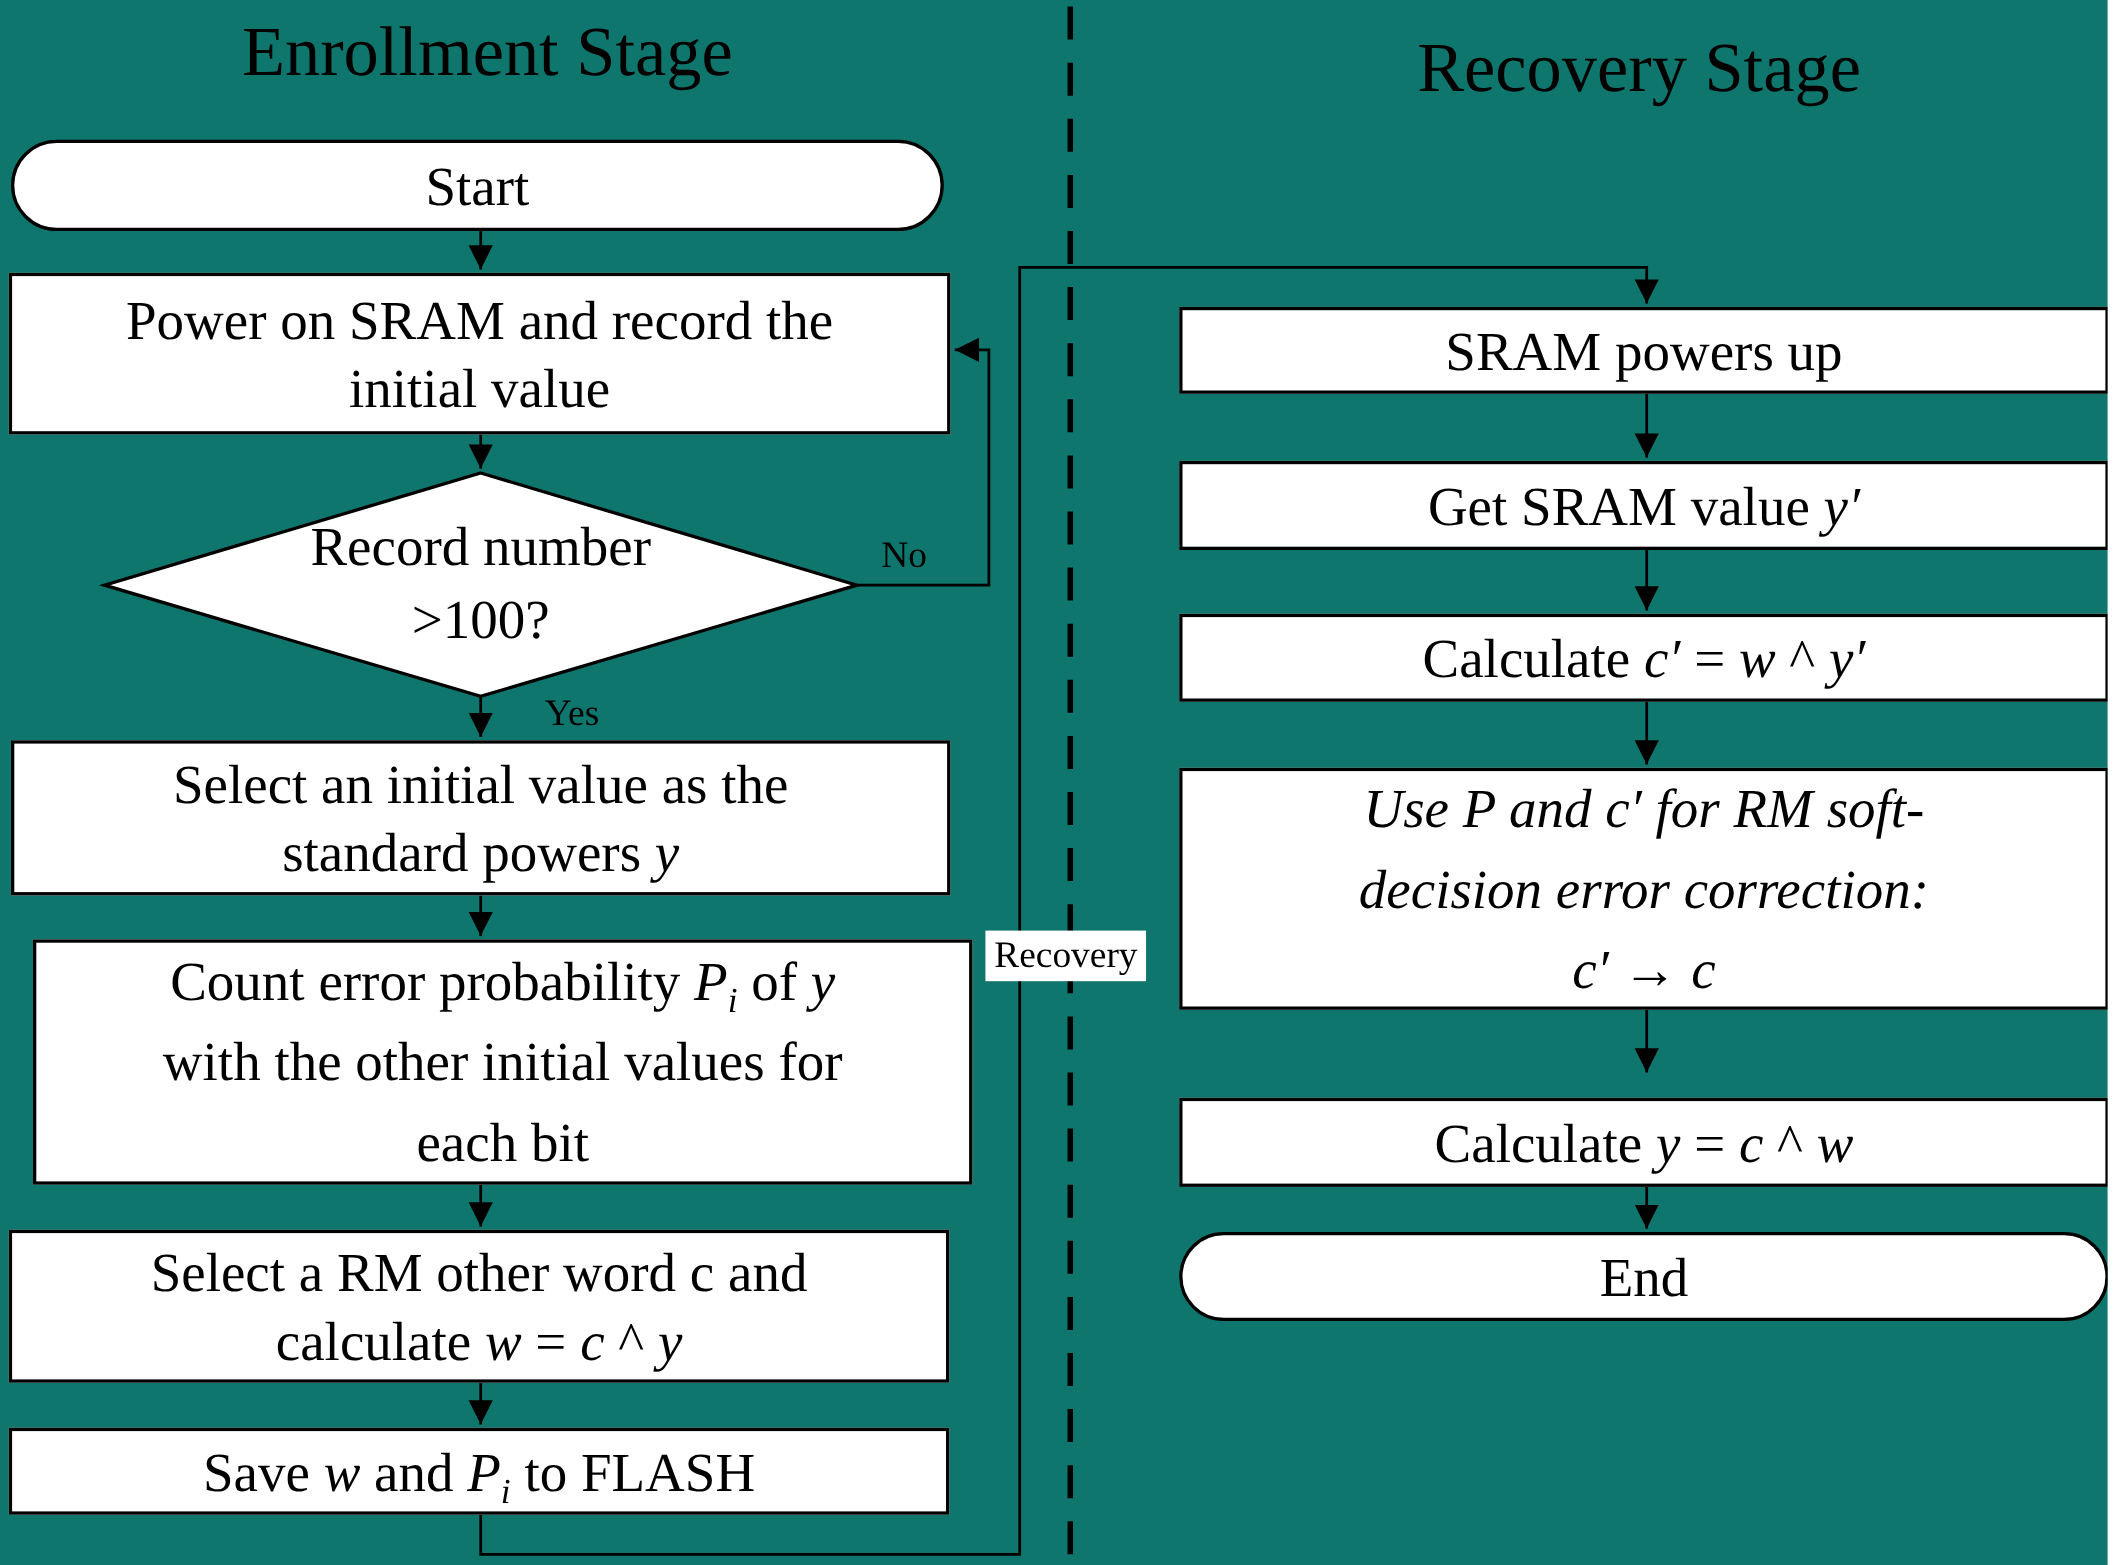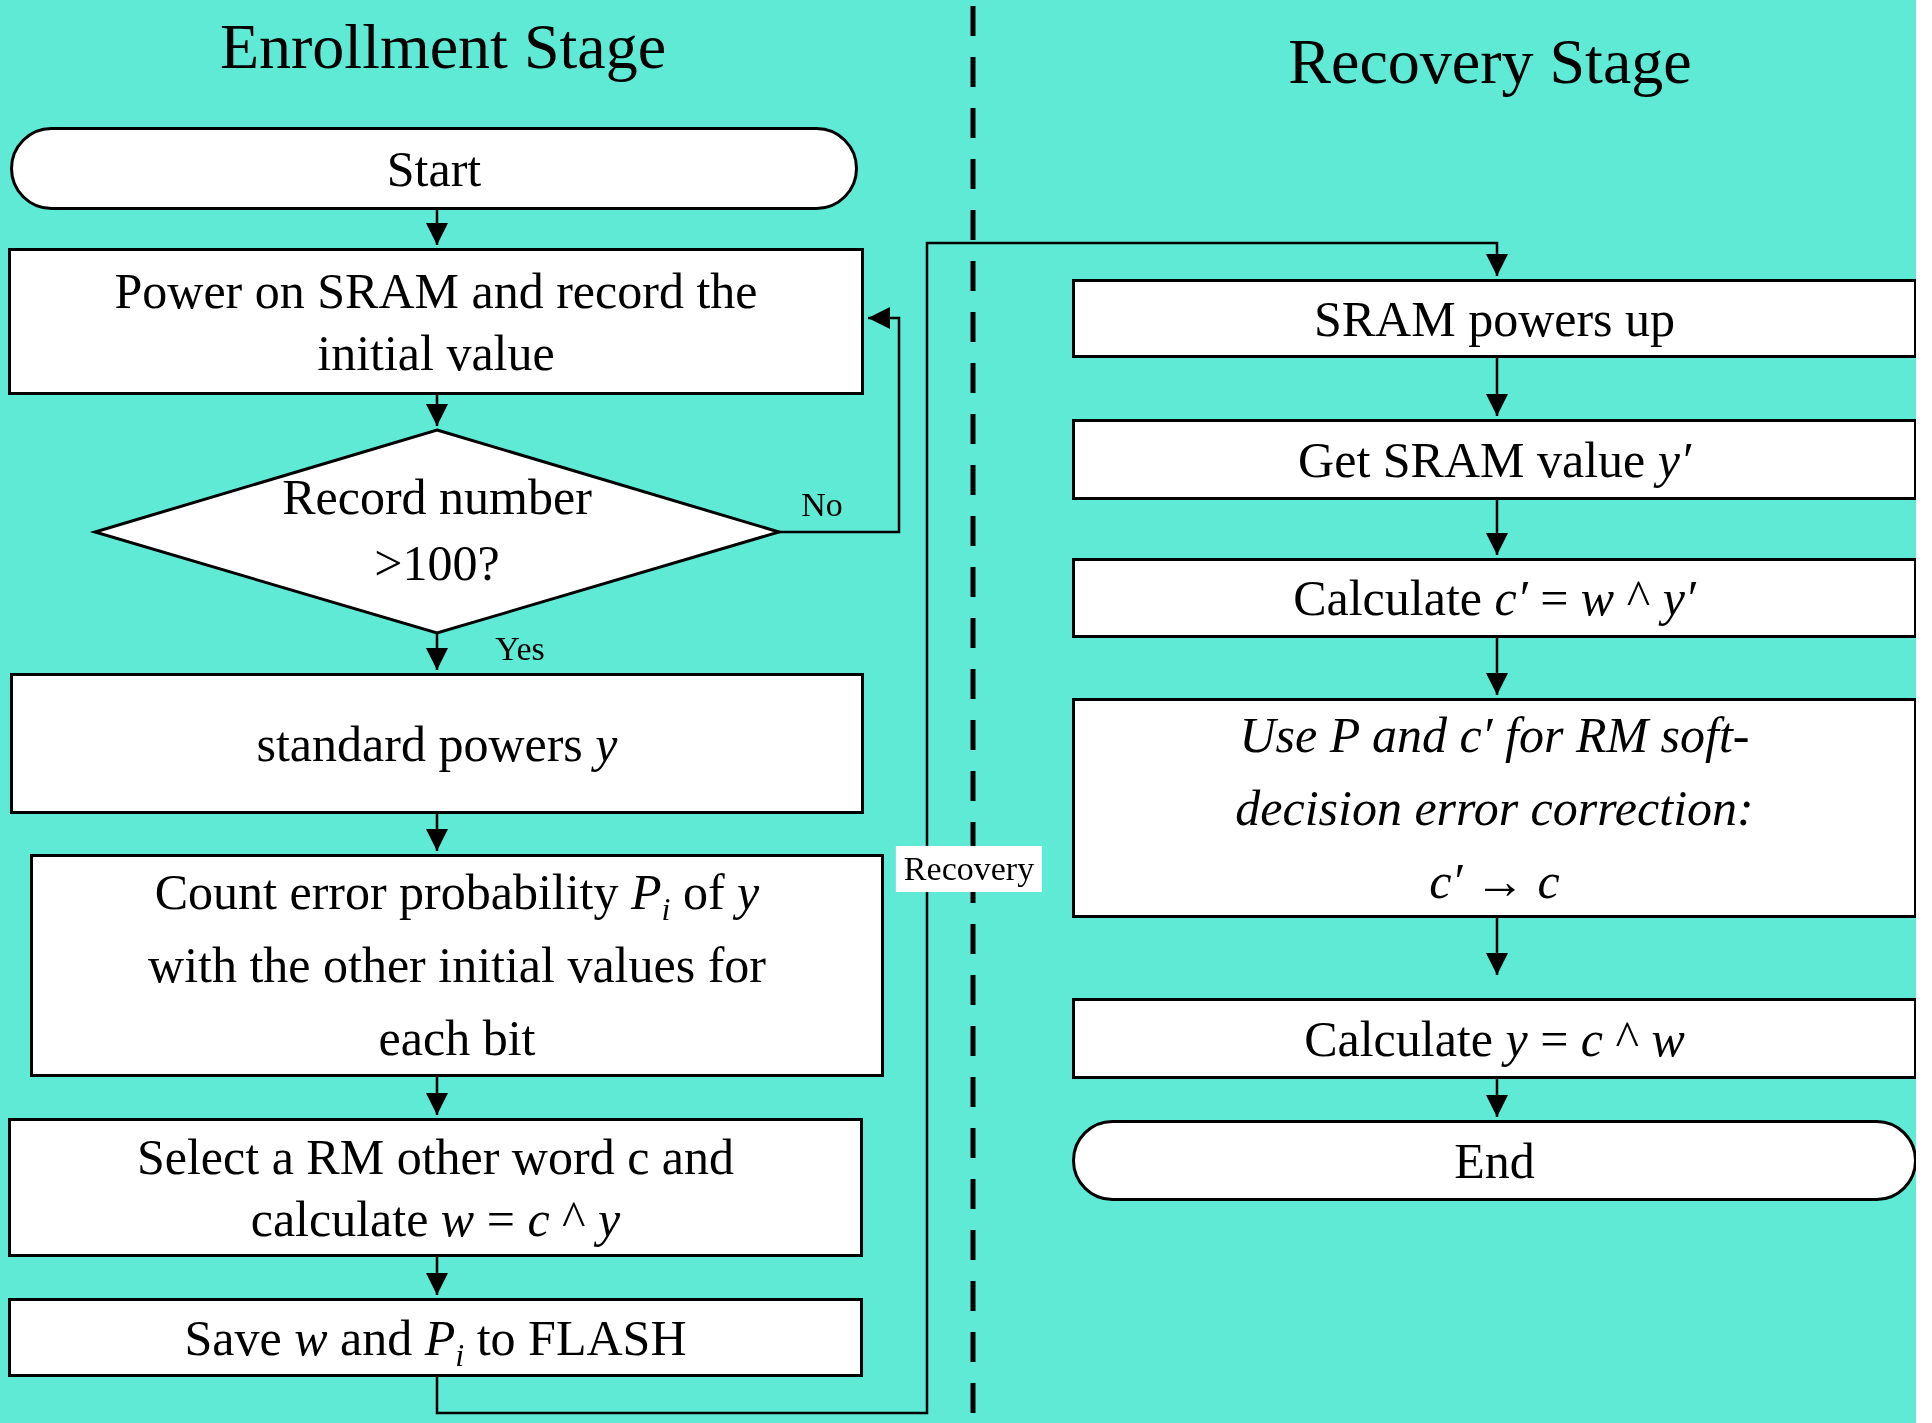--- a/index.html
+++ b/index.html
@@ -1,20 +1,20 @@
 <!DOCTYPE html>
 <html><head>
 <meta charset="utf-8">
 <style>
   html, body { margin: 0; padding: 0; background: #ffffff; }
   .canvas {
     position: relative;
     width: 1916px;
     height: 1423px;
-    background: #5eead4;
+    background: #0f766e;
     font-family: "Liberation Serif", "DejaVu Serif", serif;
     color: #000;
     overflow: hidden;
   }
   svg.wires { position: absolute; left: 0; top: 0; z-index: 1; }
   .node {
     position: absolute;
     box-sizing: border-box;
     background: #ffffff;
     border: 3px solid #000;
@@ -98,20 +98,21 @@
   <div class="naked" style="position:absolute; left:437px; top:530px; transform:translate(-50%,-50%); text-align:center; font-size:50px; line-height:66px;">
     <div class="line">Record number</div>
     <div class="line">&gt;100?</div>
   </div>
 
   <div class="lbl" style="left:822px; top:505px;">No</div>
   <div class="lbl" style="left:520px; top:649px;">Yes</div>
   <div class="lbl masked" style="left:969px; top:869px;">Recovery</div>
 
   <div class="node" style="left:10px; top:673px; width:854px; height:141px;">
+    <div class="line">Select an initial value as the</div>
     <div class="line"><span>standard powers </span><i>y</i></div>
   </div>
 
   <div class="node lines3" style="left:8px; top:854px; width:854px; height:223px;margin-left:22px;">
     <div class="line"><span>Count error probability </span><i>P</i><sub><i>i</i></sub><span> of </span><i>y</i></div>
     <div class="line">with the other initial values for</div>
     <div class="line">each bit</div>
   </div>
 
   <div class="node" style="left:8px; top:1118px; width:855px; height:139px;">

